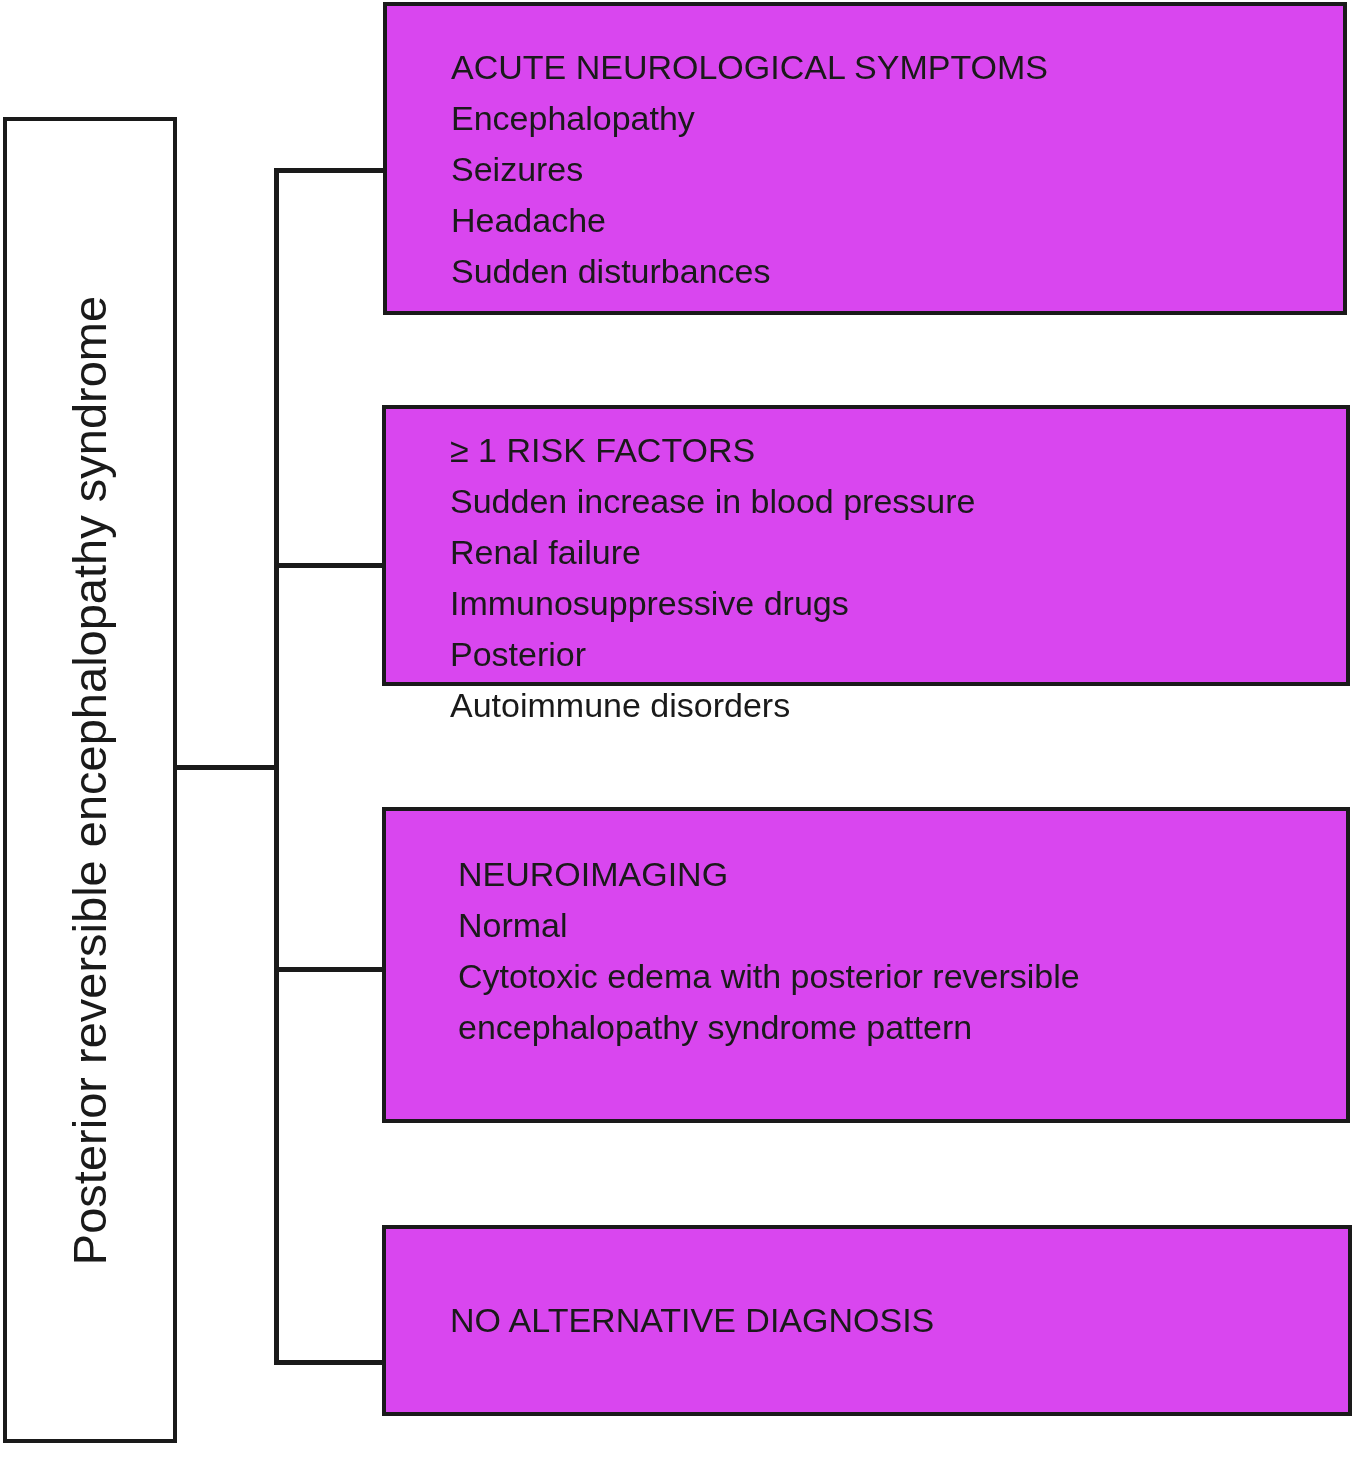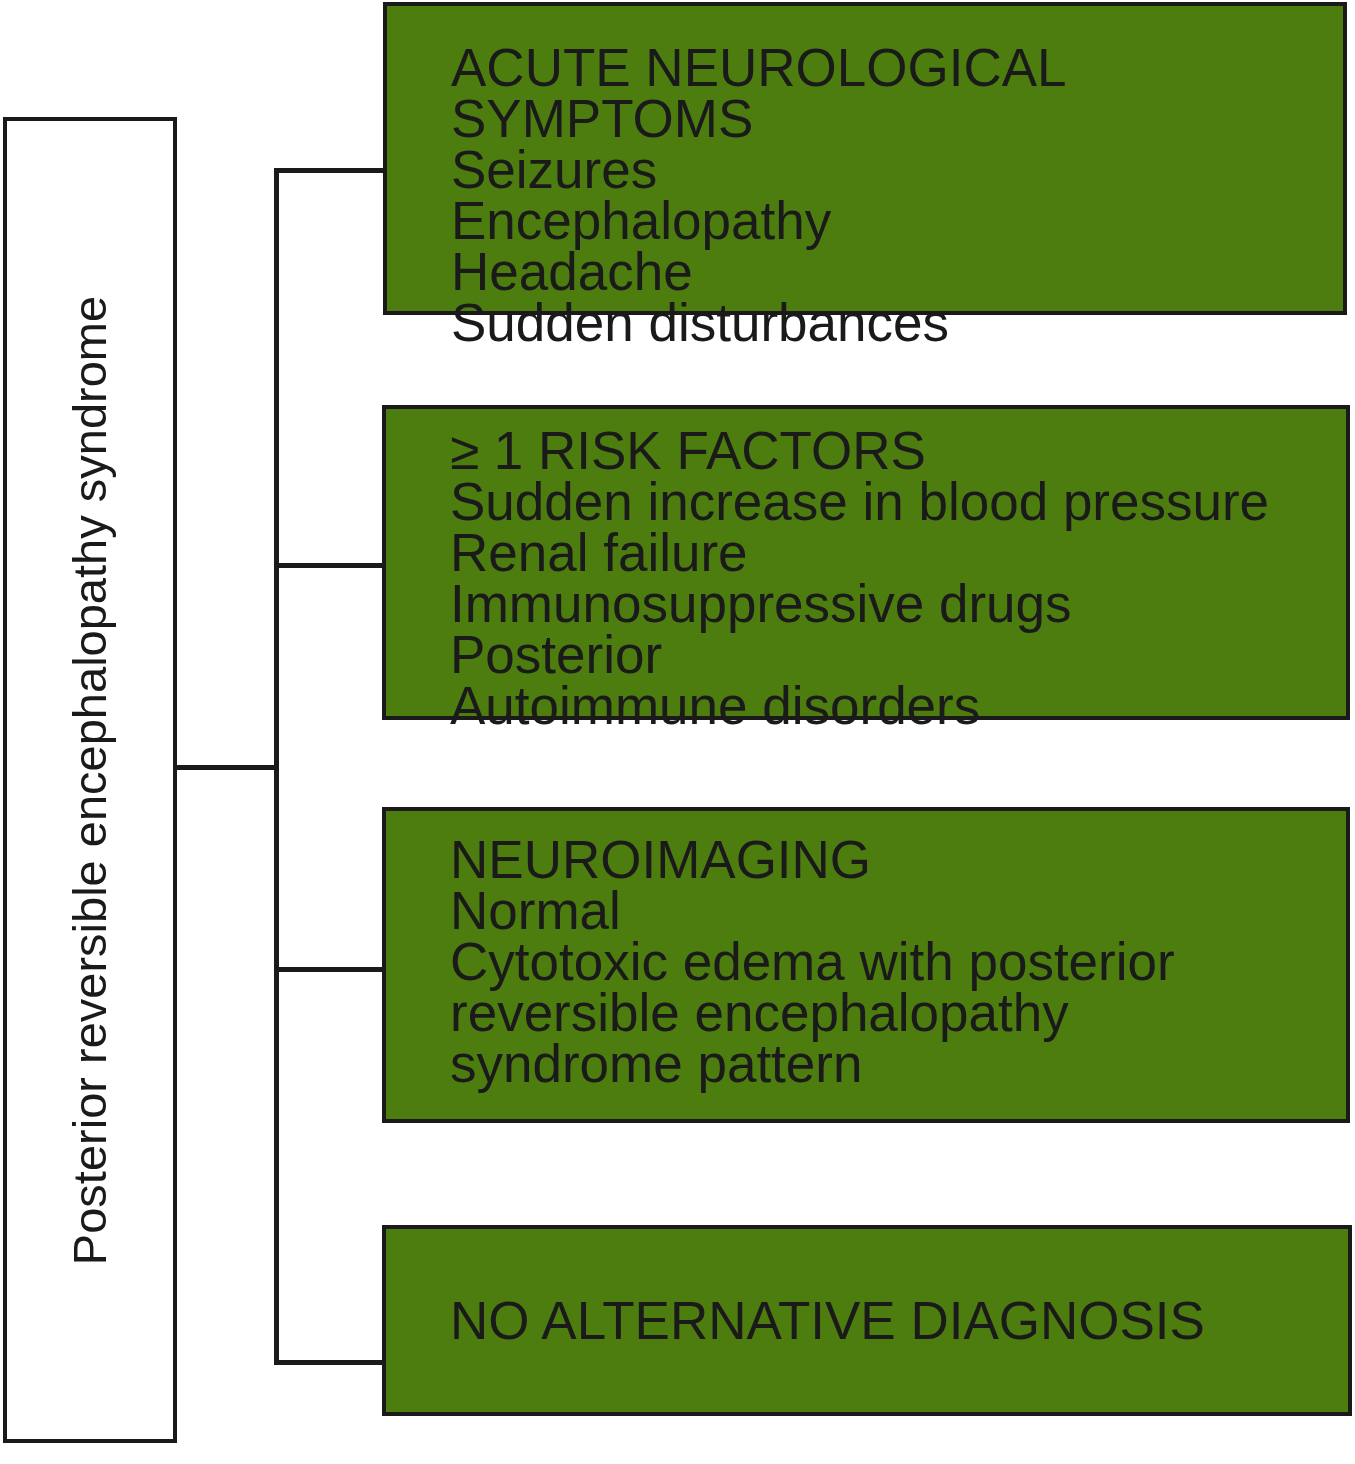--- a/index.html
+++ b/index.html
@@ -37,35 +37,35 @@
     font-size: 47px;
     line-height: 1;
     color: #1a1a1a;
     letter-spacing: 0px;
   }
   
   .node {
     position: absolute;
     border: 4px solid #1a1a1a;
     box-sizing: border-box;
-    background: #4d7c0f;
-    font-size: 53px;
+    background: #d946ef;
+    font-size: 34px;
     line-height: 51px;
     color: #1a1a1a;
   }
   .node .inner {
     padding-left: 64px;
     padding-right: 40px;
   }
   .box1 { left: 383px; top: 2px;    width: 964px; height: 313px; }
   .box1 .inner { padding-top: 36px; }
-  .box2 { left: 382px; top: 405px;  width: 968px; height: 315px; }
+  .box2 { left: 382px; top: 405px;  width: 968px; height: 281px; }
   .box2 .inner { padding-top: 16px; }
   .box3 { left: 382px; top: 807px;  width: 968px; height: 316px; }
-  .box3 .inner { padding-top: 23px; }
+  .box3 .inner { padding-top: 38px; margin-left: 8px; }
   .box4 { left: 382px; top: 1225px; width: 970px; height: 191px;
           display: flex; align-items: center; }
   .box4 .inner { padding-top: 0; }
   .title { text-transform: none; }
   
   .line {
     position: absolute;
     background: #1a1a1a;
   }
   .stem    { left: 177px; top: 765px;  width: 99px;  height: 5px; }
@@ -88,22 +88,22 @@
   <div class="line trunk"></div>
   <div class="line branch1"></div>
   <div class="line branch2"></div>
   <div class="line branch3"></div>
   <div class="line branch4"></div>
 
   <div class="node box1">
     <div class="inner">
       <div class="title">ACUTE NEUROLOGICAL SYMPTOMS</div>
       <div class="items">
+          <div class="item">Encephalopathy</div>
           <div class="item">Seizures</div>
-          <div class="item">Encephalopathy</div>
           <div class="item">Headache</div>
           <div class="item">Sudden disturbances</div>
         </div>
     </div>
   </div>
 
   <div class="node box2">
     <div class="inner">
       <div class="title">≥ 1 RISK FACTORS</div>
       <div class="items">

